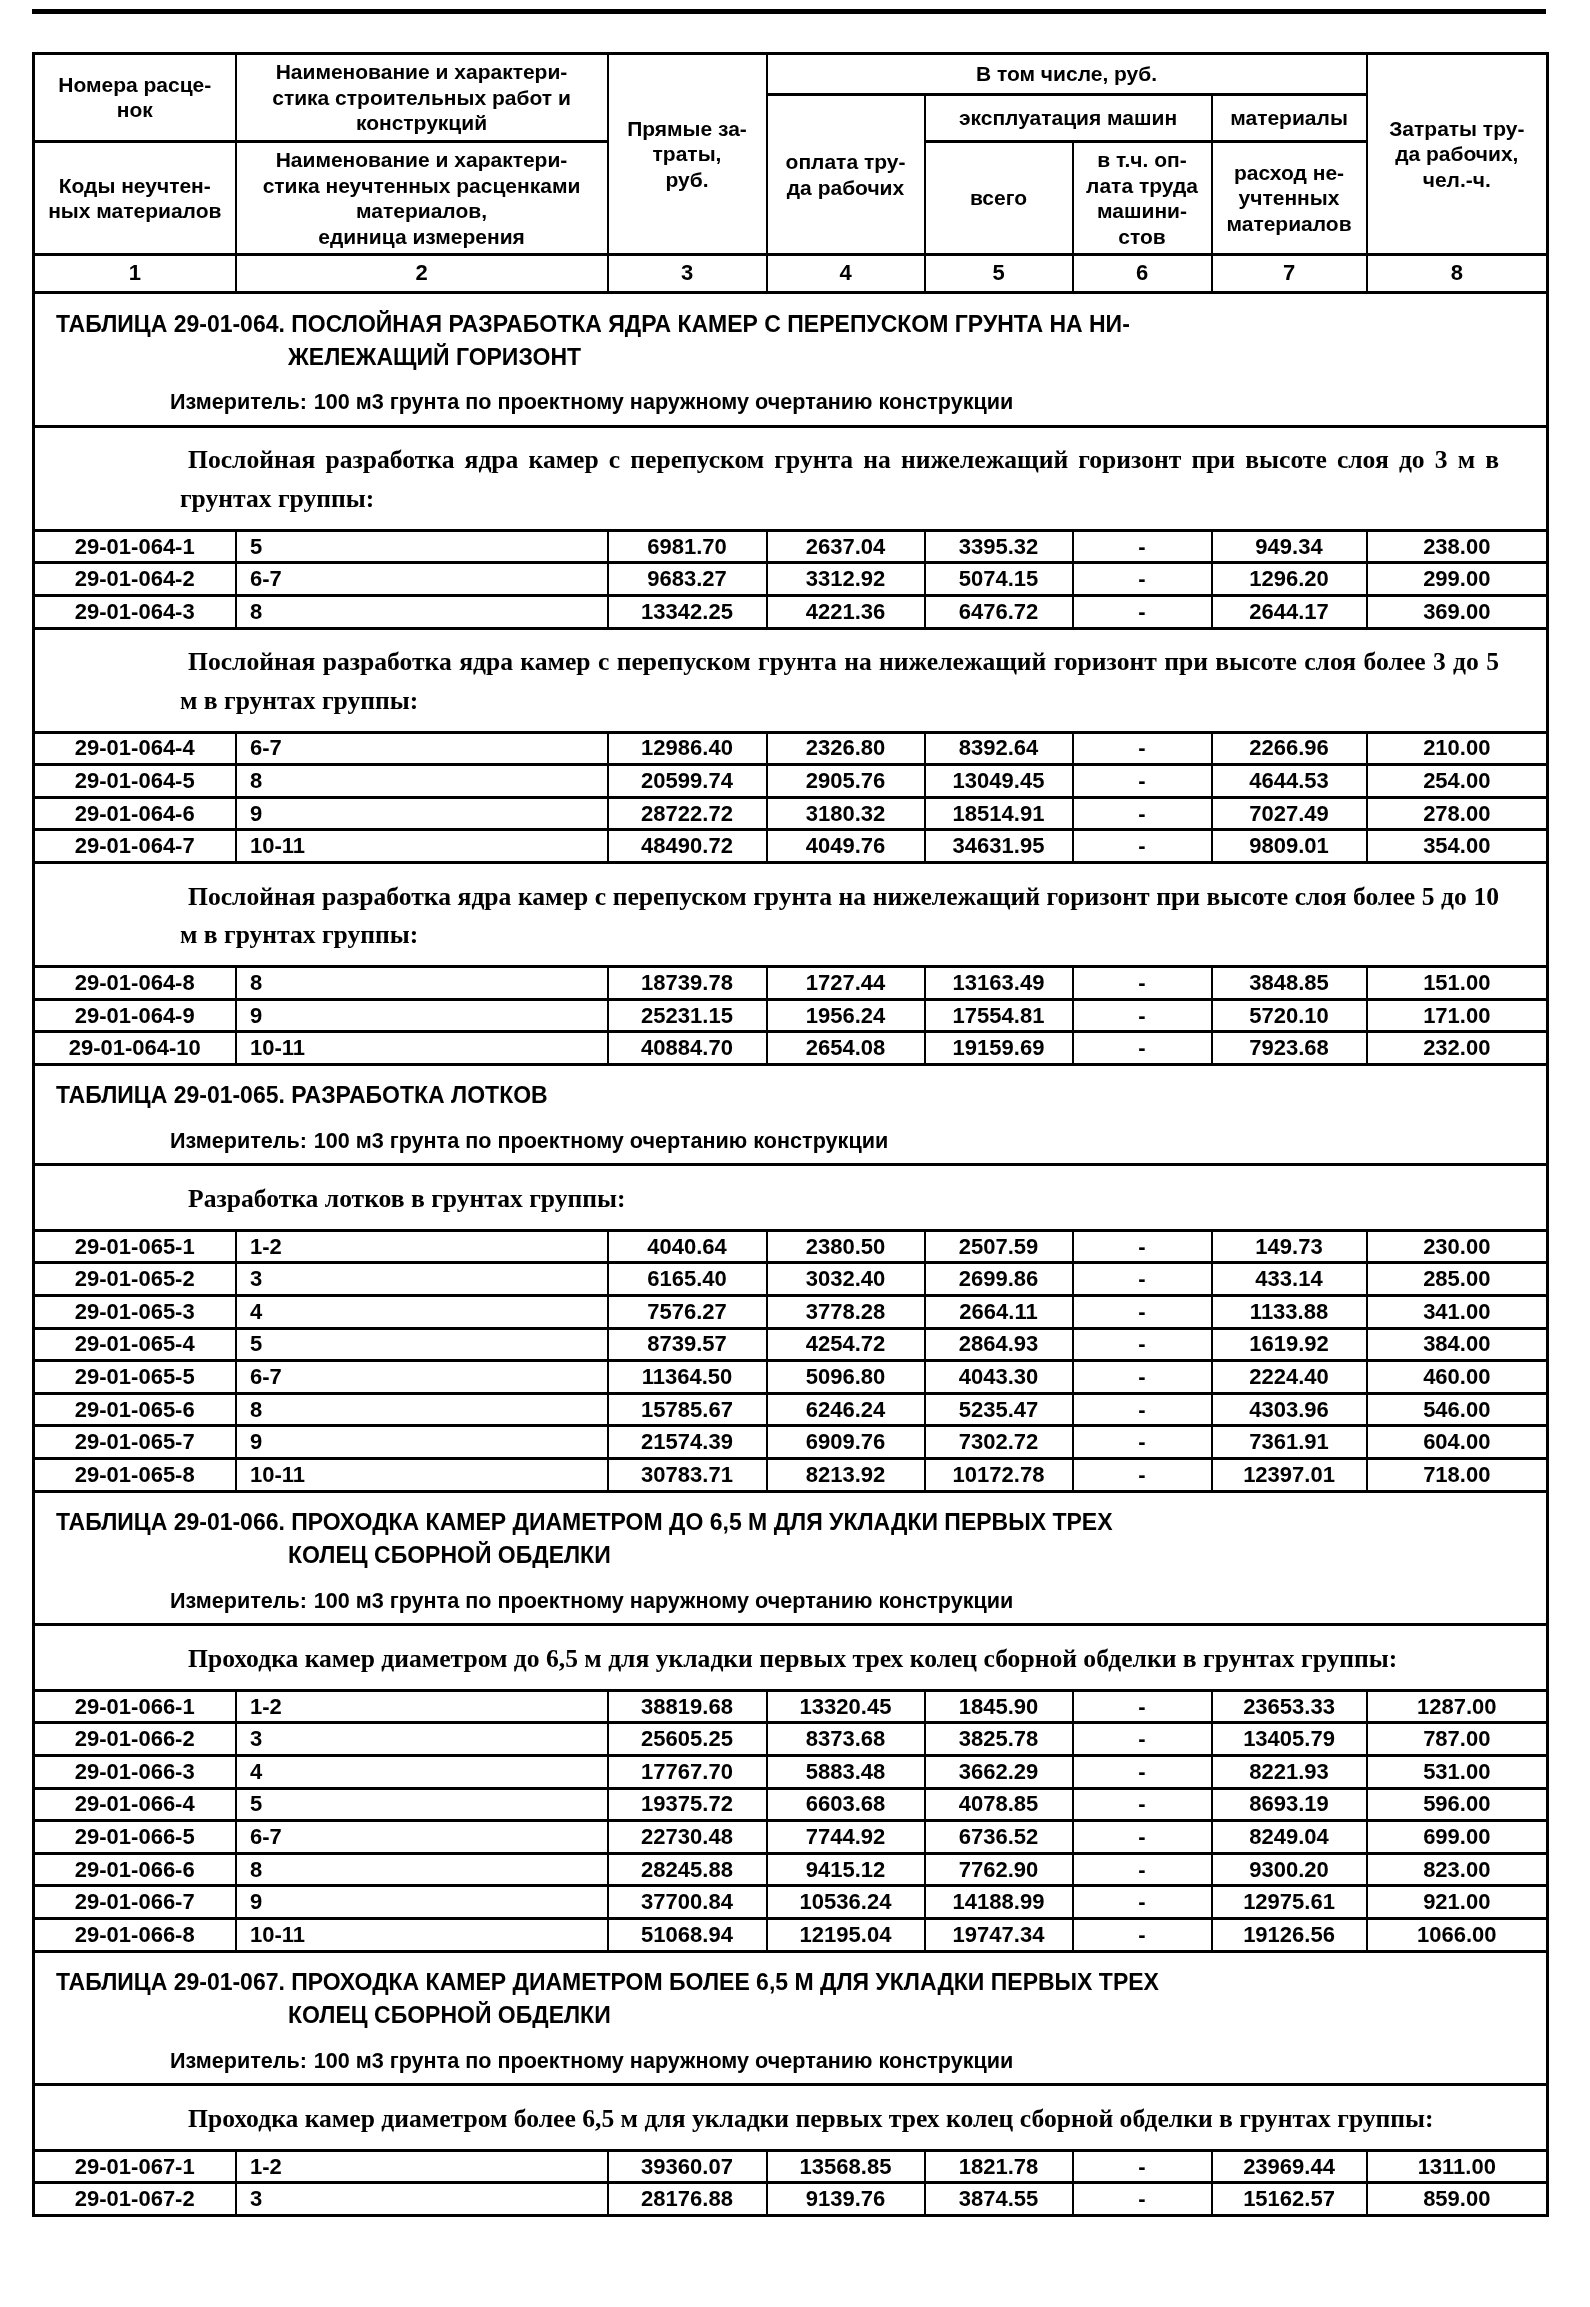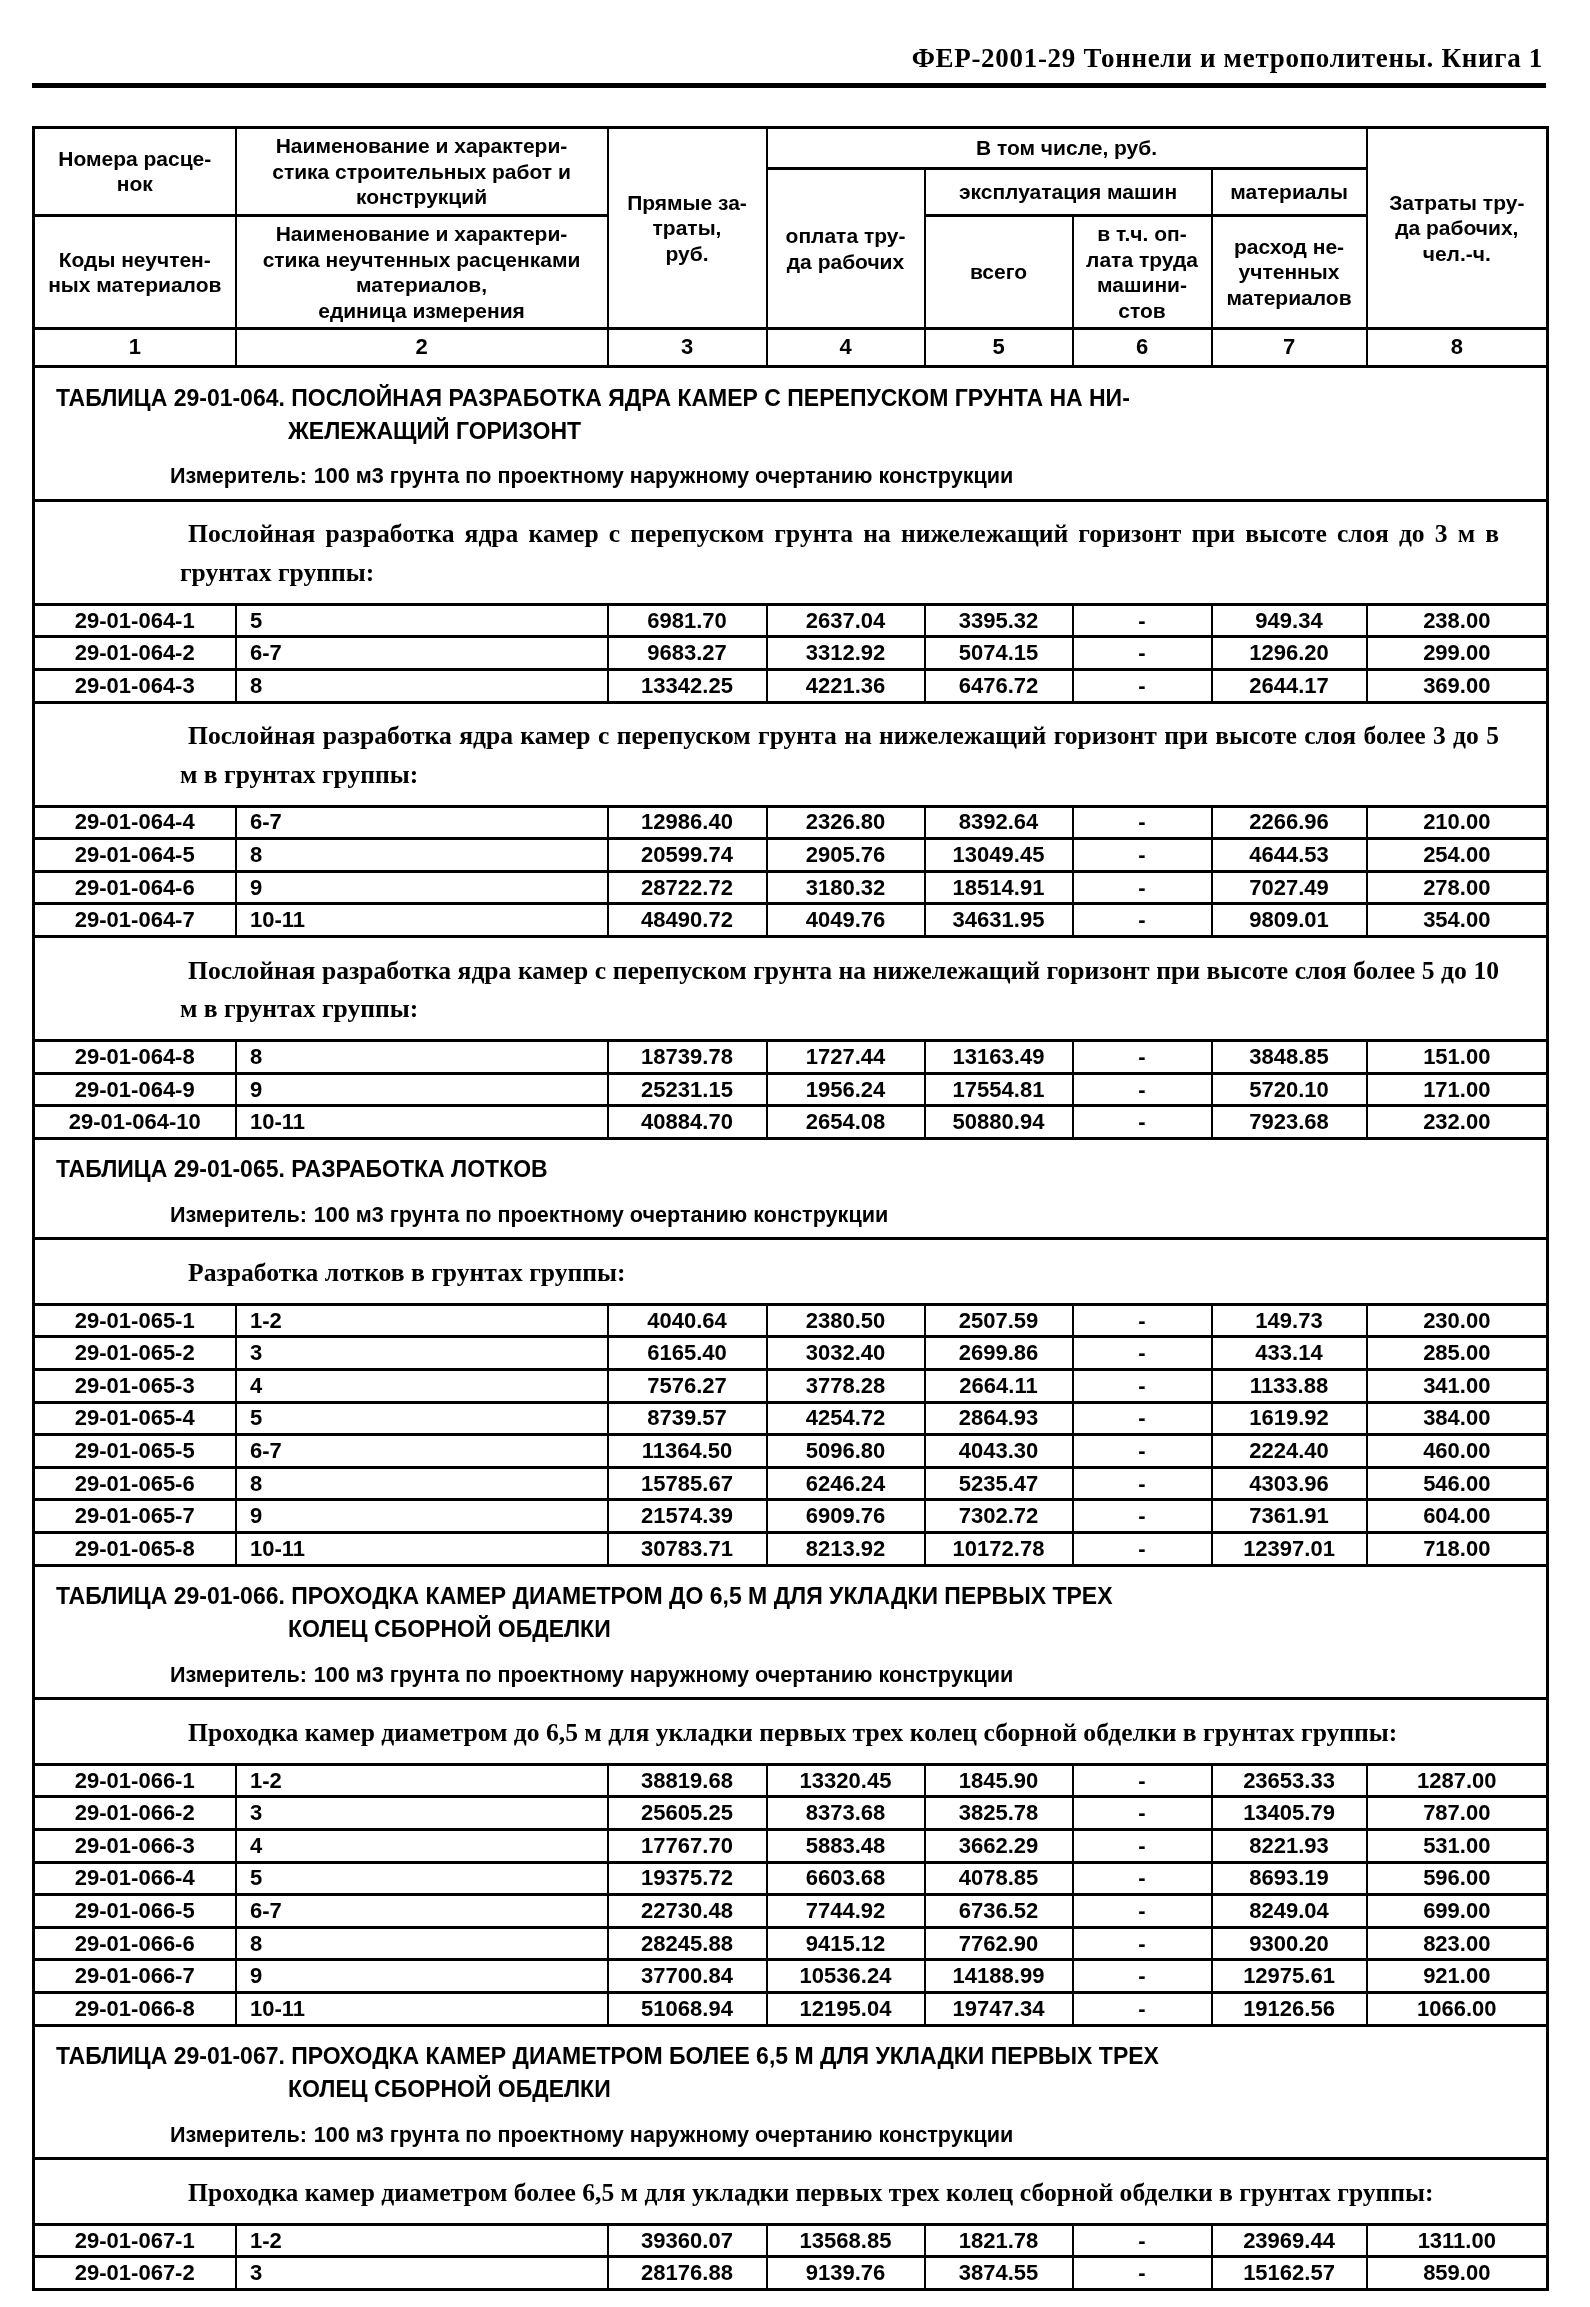--- a/index.html
+++ b/index.html
@@ -25,21 +25,20 @@
   .izm-l{font-weight:bold;}
   .izm-v{font-weight:bold;margin-left:6.7px;text-align:right;}
   .desc{font-family:"Liberation Serif",serif;font-size:25.6px;font-weight:bold;
         text-align:justify;line-height:1.5;padding:13.5px 47px 10.8px 145px;text-indent:8px;}
 </style>
 </head>
 <body>
 
 <div class="page">
 
-  <div class="run-head">ФЕР-2001-29 Тоннели и метрополитены. Книга 1</div>
   <div class="top-rule"></div>
 
   <table class="main">
     <colgroup>
       <col style="width:202px">
         <col style="width:372px">
         <col style="width:159px">
         <col style="width:158px">
       <col style="width:148px">
         <col style="width:139px">
@@ -209,21 +208,21 @@
           <td>17554.81</td>
           <td>-</td>
           <td>5720.10</td>
           <td>171.00</td>
         </tr>
       <tr>
           <td class="cc">29-01-064-10</td>
           <td class="cg">10-11</td>
           <td>40884.70</td>
           <td>2654.08</td>
-          <td>50880.94</td>
+          <td>19159.69</td>
           <td>-</td>
           <td>7923.68</td>
           <td>232.00</td>
         </tr>
 
       <tr>
           <td class="band" colspan="8">
         <div class="tbl-title">ТАБЛИЦА  29-01-065. РАЗРАБОТКА ЛОТКОВ</div>
         <div class="izm"><span class="izm-l">Измеритель:</span><span class="izm-v">100 м3 грунта по проектному очертанию конструкции</span></div>
       </td>

